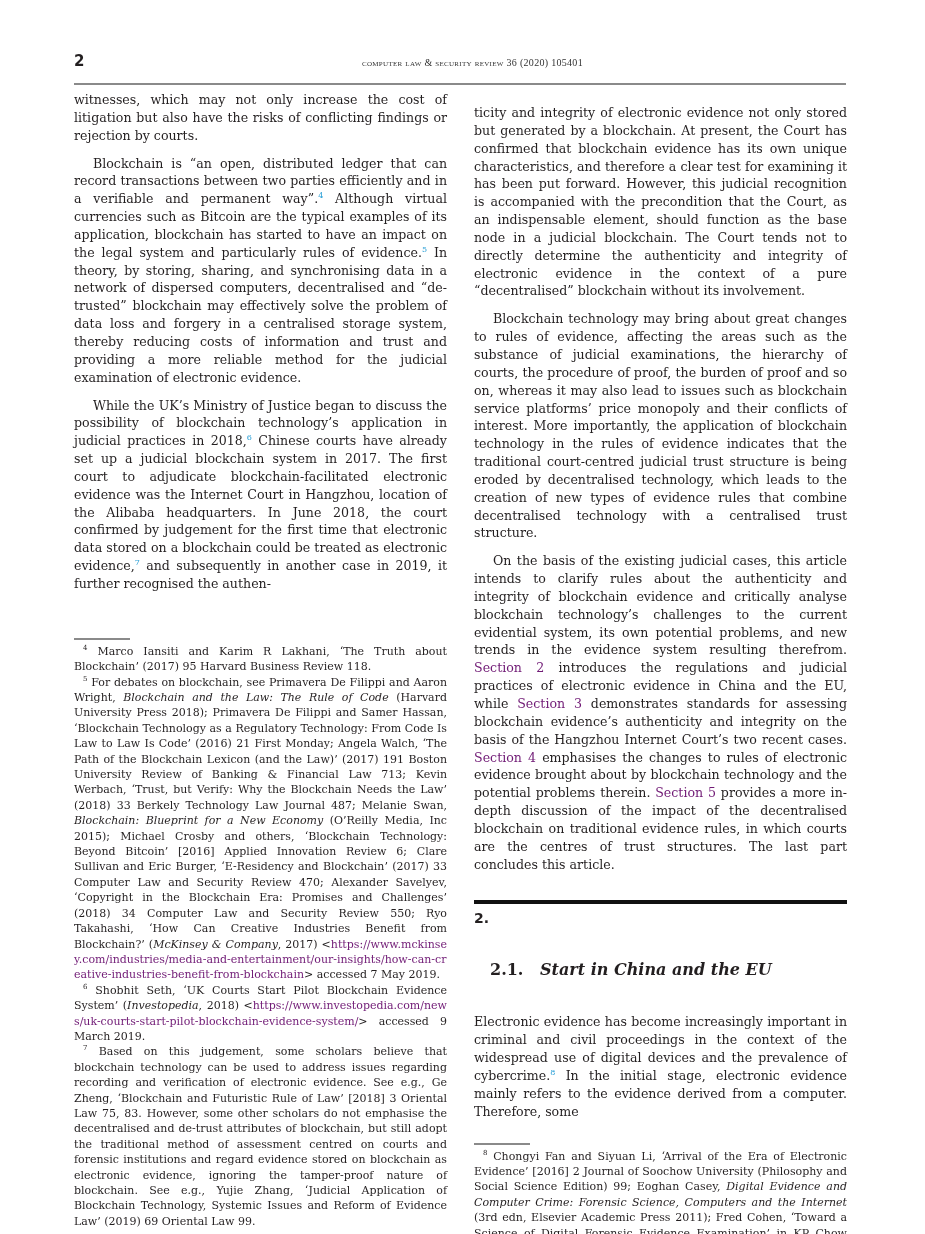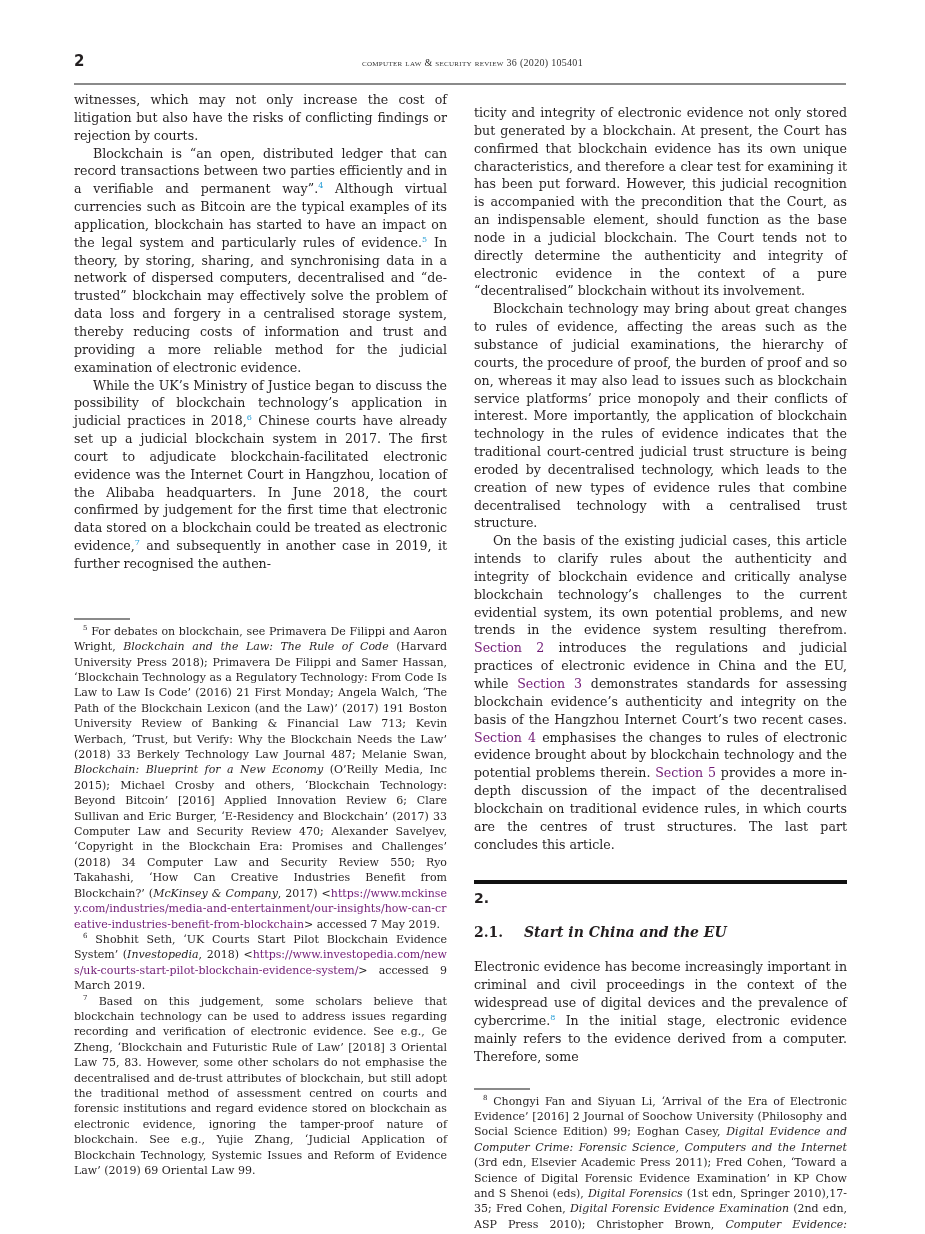--- a/index.html
+++ b/index.html
@@ -17,51 +17,52 @@
     font-family: "Liberation Serif", serif; font-size: 10px; letter-spacing: 0.3px;
     font-variant: small-caps; text-transform: lowercase; color: #333;
   }
   .head-rule { position: absolute; left: 74px; width: 772px; top: 83px; height: 2px; background: #8a8a8a; }
   .col { position: absolute; width: 373px; }
   .col-left { left: 74px; top: 91px; }
   .col-right { left: 474px; top: 104px; }
   .body-p {
     margin: 0; font-size: 12.6px; line-height: 17.85px; text-align: justify; hyphens: manual;
   }
-  .body-p.indent { text-indent: 19px; }
+  .body-p.indent { text-indent: 19px; margin-top: 10px; }
   sup.fn { font-size: 8px; color: #2a9fd6; vertical-align: super; line-height: 0; }
   a.link { color: #701a75; text-decoration: none; }
   .fn-rule { width: 56px; height: 2px; background: #8a8a8a; margin: 0; }
   .fn-p {
     margin: 0; font-size: 11px; line-height: 15.4px; text-align: justify; text-indent: 9px;
   }
   .fn-p sup { font-size: 7px; vertical-align: super; line-height: 0; }
   .fn-p em { }
   .sec-rule { height: 4px; background: #111; margin: 0; }
   .sec-head { display: flex; font-family: "DejaVu Sans", sans-serif; font-weight: bold; font-size: 14px; margin: 0; }
   .sec-head .num { width: 50px; }
-  .subsec-head { display: flex; font-size: 14px; margin: 0; }
+  .subsec-head { display: flex; font-size: 16px; margin: 16px; }
   .subsec-head .num { width: 50px; }
   .subsec-head .title { font-style: italic; }
 </style>
 </head>
 <body>
 
 <div class="page-num">2</div>
 <div class="running-head">COMPUTER LAW &amp; SECURITY REVIEW 36 (2020) 105401</div>
 <div class="head-rule"></div>
 
 <div class="col col-left">
   <p class="body-p"><span>witnesses, which may not only increase the cost of litigation but also have the risks of conflicting findings or rejection by courts.</span></p>
   <p class="body-p indent"><span>Blockchain is “an open, distributed ledger that can record transactions between two parties efficiently and in a verifiable and permanent way”.</span><sup class="fn">4</sup><span> Although virtual currencies such as Bitcoin are the typical examples of its application, blockchain has started to have an impact on the legal system and particularly rules of evidence.</span><sup class="fn">5</sup><span> In theory, by storing, sharing, and synchronising data in a network of dispersed computers, decentralised and “de-trusted” blockchain may effectively solve the problem of data loss and forgery in a centralised storage system, thereby reducing costs of information and trust and providing a more reliable method for the judicial examination of electronic evidence.</span></p>
   <p class="body-p indent"><span>While the UK’s Ministry of Justice began to discuss the possibility of blockchain technology’s application in judicial practices in 2018,</span><sup class="fn">6</sup><span> Chinese courts have already set up a judicial blockchain system in 2017. The first court to adjudicate blockchain-facilitated electronic evidence was the Internet Court in Hangzhou, location of the Alibaba headquarters. In June 2018, the court confirmed by judgement for the first time that electronic data stored on a blockchain could be treated as electronic evidence,</span><sup class="fn">7</sup><span> and subsequently in another case in 2019, it further recognised the authen-</span></p>
 
   <div style="height:45px"></div>
   <div class="fn-rule"></div>
   <div style="height:4px"></div>
+  <p class="fn-p"><sup>4</sup><span> Marco Iansiti and Karim R Lakhani, ‘The Truth about Blockchain’ (2017) 95 Harvard Business Review 118.</span></p>
   <p class="fn-p"><sup>5</sup><span> For debates on blockchain, see Primavera De Filippi and Aaron Wright, </span><em>Blockchain and the Law: The Rule of Code</em><span> (Harvard University Press 2018); Primavera De Filippi and Samer Hassan, ‘Blockchain Technology as a Regulatory Technology: From Code Is Law to Law Is Code’ (2016) 21 First Monday; Angela Walch, ‘The Path of the Blockchain Lexicon (and the Law)’ (2017) 191 Boston University Review of Banking &amp; Financial Law 713; Kevin Werbach, ‘Trust, but Verify: Why the Blockchain Needs the Law’ (2018) 33 Berkely Technology Law Journal 487; Melanie Swan, </span><em>Blockchain: Blueprint for a New Economy</em><span> (O’Reilly Media, Inc 2015); Michael Crosby and others, ‘Blockchain Technology: Beyond Bitcoin’ [2016] Applied Innovation Review 6; Clare Sullivan and Eric Burger, ‘E-Residency and Blockchain’ (2017) 33 Computer Law and Security Review 470; Alexander Savelyev, ‘Copyright in the Blockchain Era: Promises and Challenges’ (2018) 34 Computer Law and Security Review 550; Ryo Takahashi, ‘How Can Creative Industries Benefit from Blockchain?’ (</span><em>McKinsey &amp; Company</em><span>, 2017) &lt;</span><a class="link" style="word-break:break-all">https://www.mckinsey.com/industries/media-and-entertainment/our-insights/how-can-creative-industries-benefit-from-blockchain</a><span>&gt; accessed 7 May 2019.</span></p>
   <p class="fn-p"><sup>6</sup><span> Shobhit Seth, ‘UK Courts Start Pilot Blockchain Evidence System’ (</span><em>Investopedia</em><span>, 2018) &lt;</span><a class="link" style="word-break:break-all">https://www.investopedia.com/news/uk-courts-start-pilot-blockchain-evidence-system/</a><span>&gt; accessed 9 March 2019.</span></p>
   <p class="fn-p"><sup>7</sup><span> Based on this judgement, some scholars believe that blockchain technology can be used to address issues regarding recording and verification of electronic evidence. See e.g., Ge Zheng, ‘Blockchain and Futuristic Rule of Law’ [2018] 3 Oriental Law 75, 83. However, some other scholars do not emphasise the decentralised and de-trust attributes of blockchain, but still adopt the traditional method of assessment centred on courts and forensic institutions and regard evidence stored on blockchain as electronic evidence, ignoring the tamper-proof nature of blockchain. See e.g., Yujie Zhang, ‘Judicial Application of Blockchain Technology, Systemic Issues and Reform of Evidence Law’ (2019) 69 Oriental Law 99.</span></p>
 </div>
 
 <div class="col col-right">
   <p class="body-p"><span>ticity and integrity of electronic evidence not only stored but generated by a blockchain. At present, the Court has confirmed that blockchain evidence has its own unique characteristics, and therefore a clear test for examining it has been put forward. However, this judicial recognition is accompanied with the precondition that the Court, as an indispensable element, should function as the base node in a judicial blockchain. The Court tends not to directly determine the authenticity and integrity of electronic evidence in the context of a pure “decentralised” blockchain without its involvement.</span></p>
   <p class="body-p indent"><span>Blockchain technology may bring about great changes to rules of evidence, affecting the areas such as the substance of judicial examinations, the hierarchy of courts, the procedure of proof, the burden of proof and so on, whereas it may also lead to issues such as blockchain service platforms’ price monopoly and their conflicts of interest. More importantly, the application of blockchain technology in the rules of evidence indicates that the traditional court-centred judicial trust structure is being eroded by decentralised technology, which leads to the creation of new types of evidence rules that combine decentralised technology with a centralised trust structure.</span></p>
   <p class="body-p indent"><span>On the basis of the existing judicial cases, this article intends to clarify rules about the authenticity and integrity of blockchain evidence and critically analyse blockchain technology’s challenges to the current evidential system, its own potential problems, and new trends in the evidence system resulting therefrom. </span><a class="link">Section 2</a><span> introduces the regulations and judicial practices of electronic evidence in China and the EU, while </span><a class="link">Section 3</a><span> demonstrates standards for assessing blockchain evidence’s authenticity and integrity on the basis of the Hangzhou Internet Court’s two recent cases. </span><a class="link">Section 4</a><span> emphasises the changes to rules of electronic evidence brought about by blockchain technology and the potential problems therein. </span><a class="link">Section 5</a><span> provides a more in-depth discussion of the impact of the decentralised blockchain on traditional evidence rules, in which courts are the centres of trust structures. The last part concludes this article.</span></p>
 

